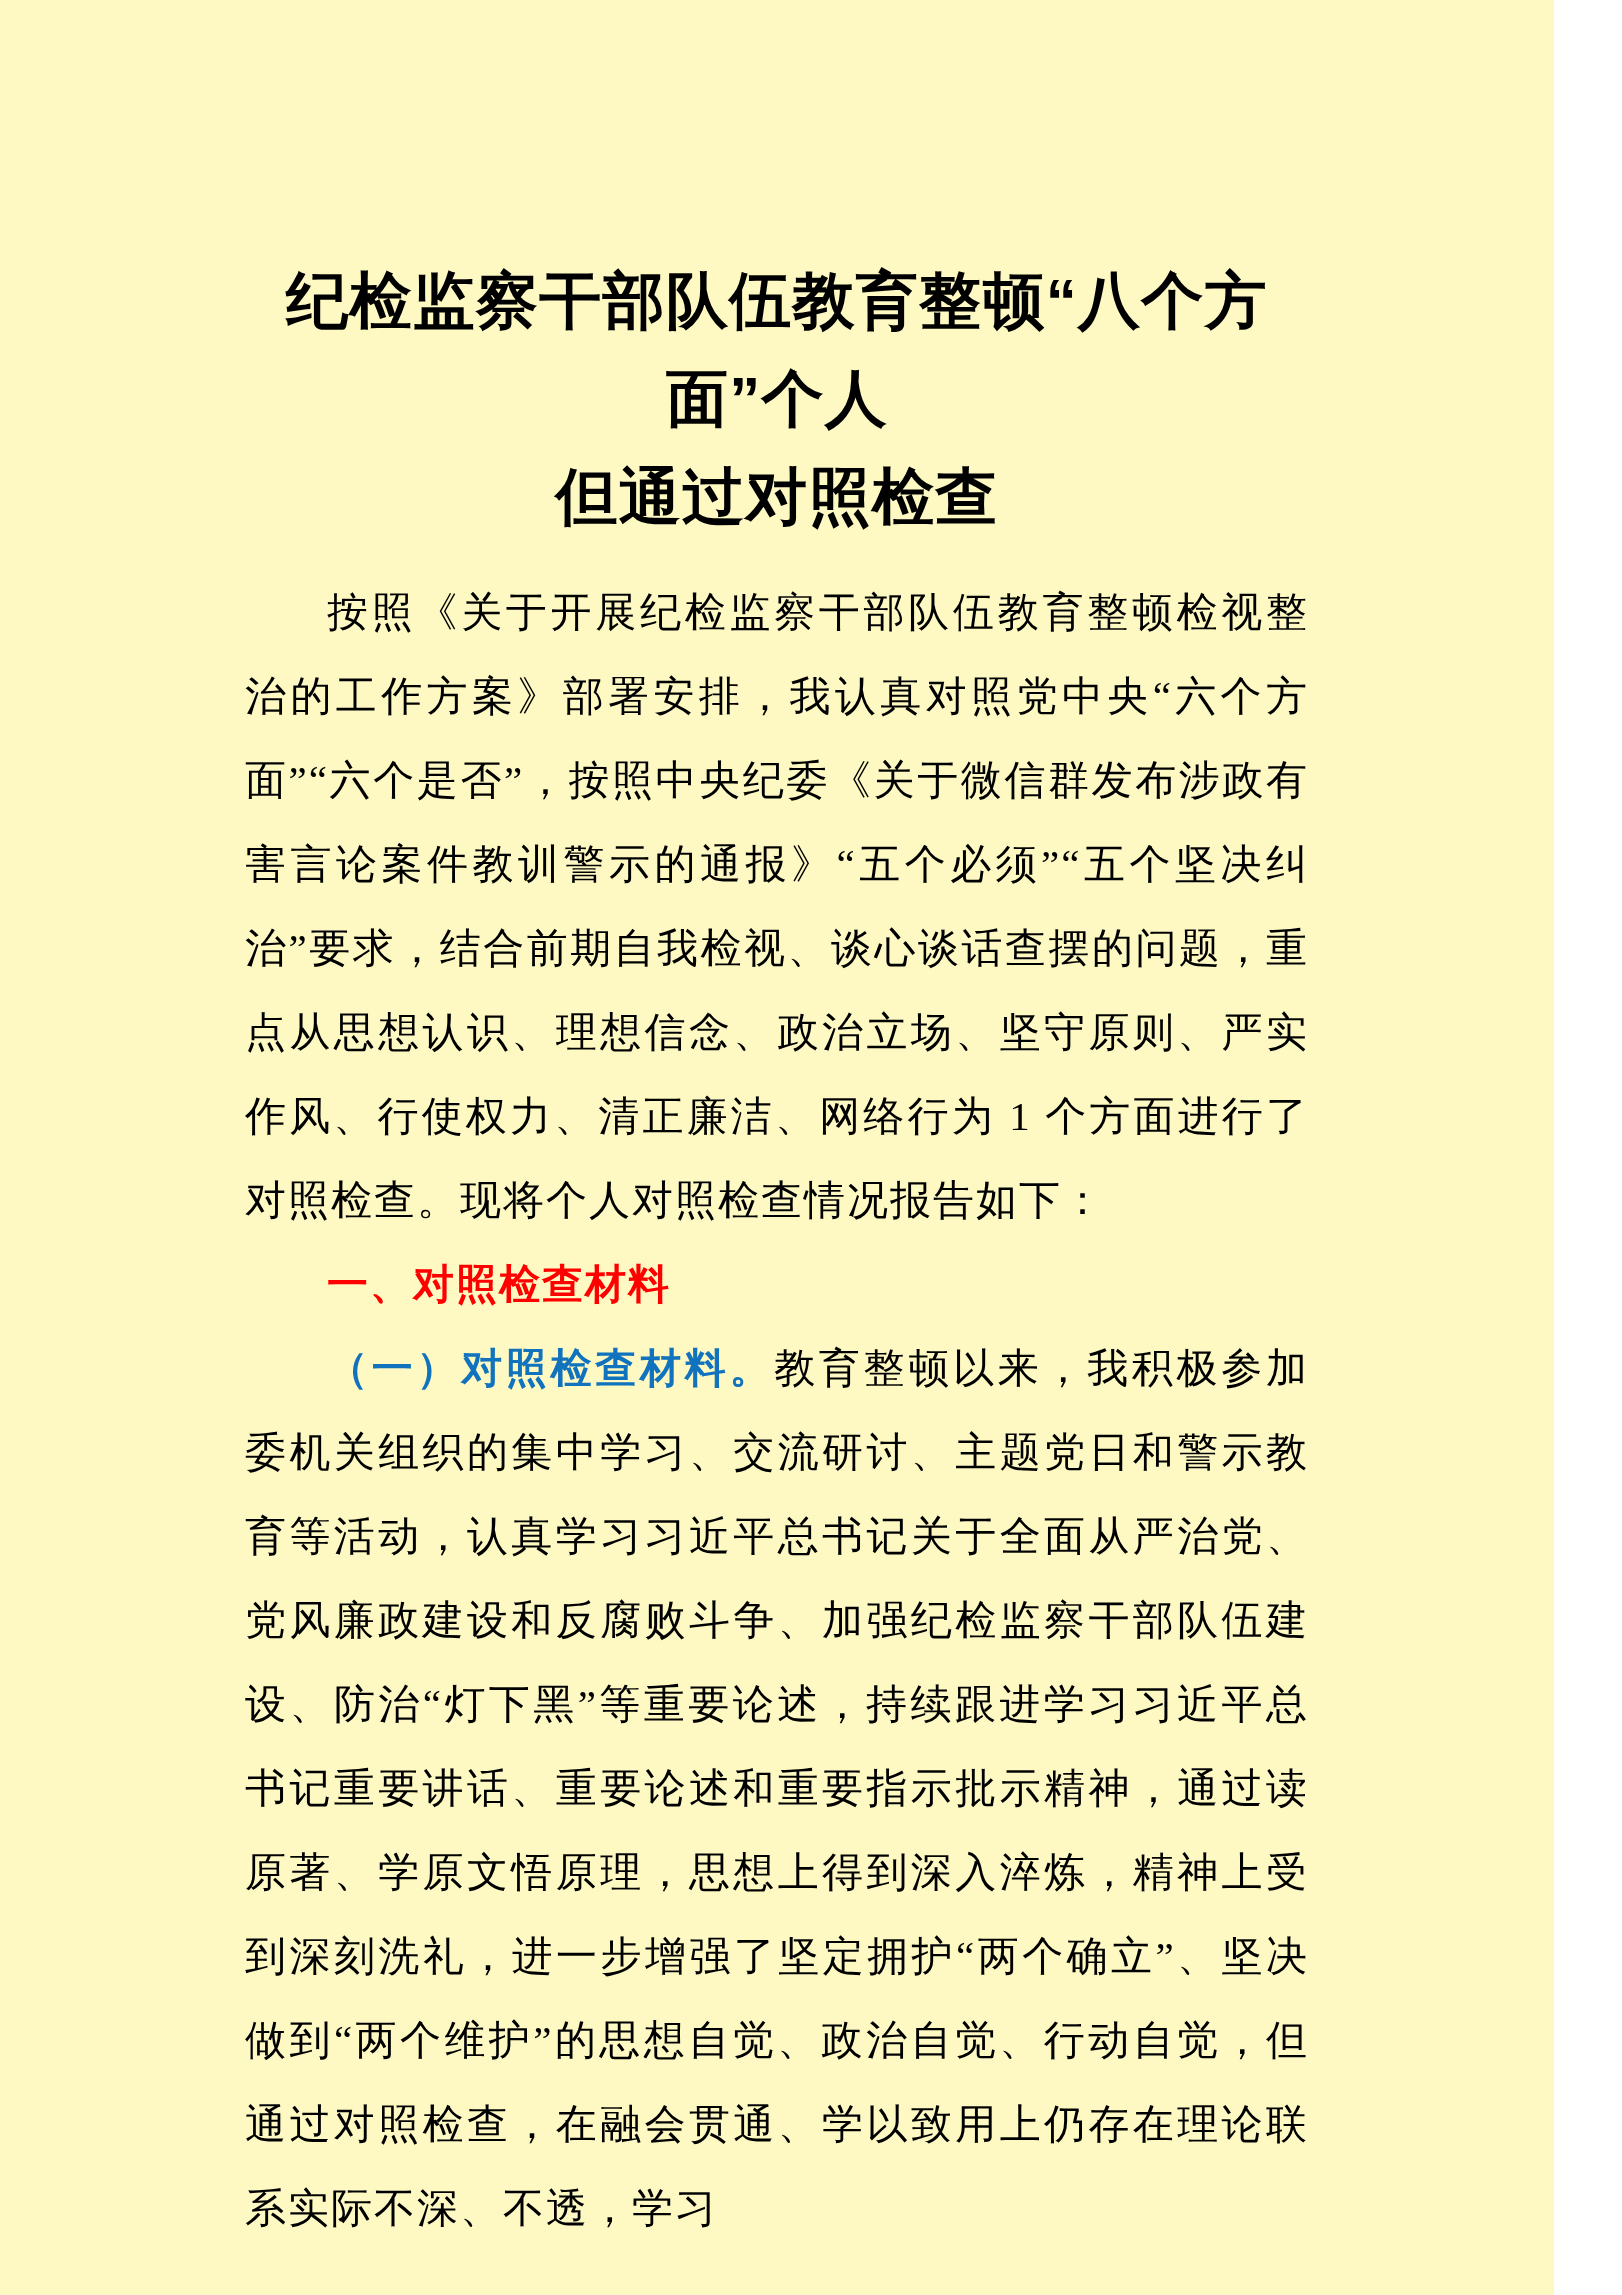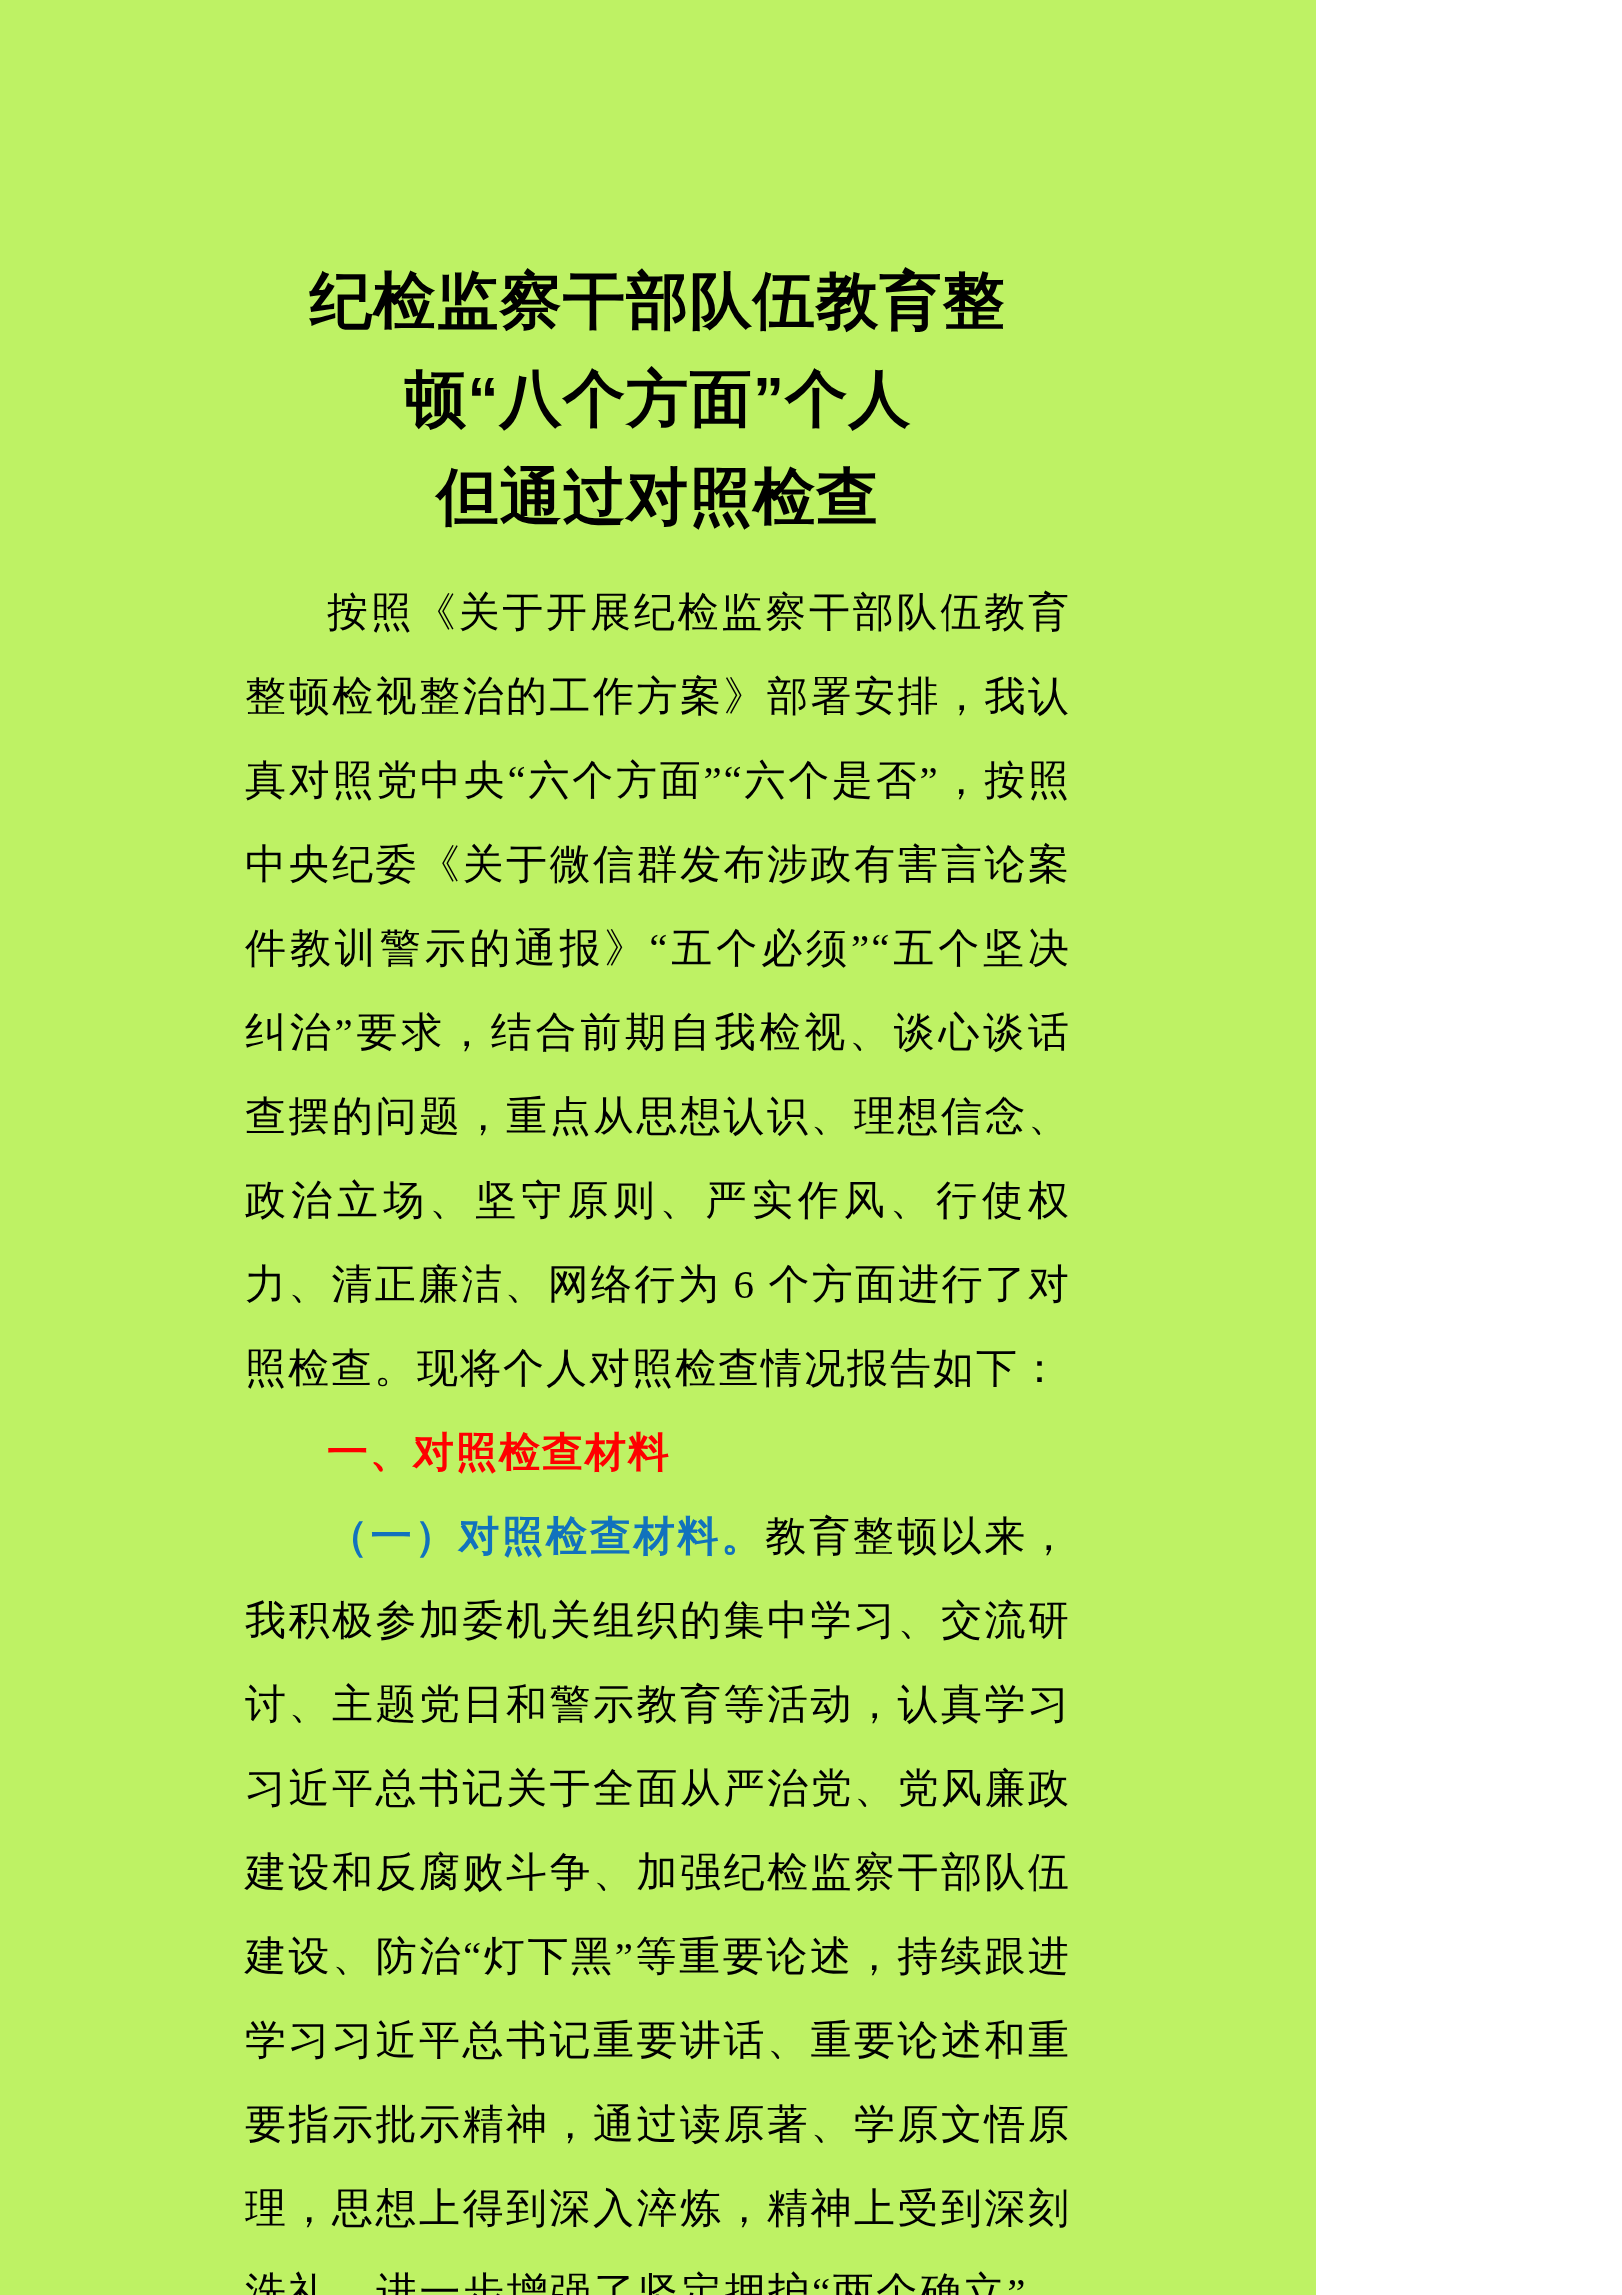--- a/index.html
+++ b/index.html
@@ -2,23 +2,23 @@
 <html style="font-size:10.5px"><head>
 <meta charset="utf-8">
 <style>
   html, body {
     margin: 0;
     padding: 0;
     background: #ffffff;
   }
   .page {
     position: relative;
-    width: 1316px;
+    width: 1554px;
     height: 2295px;
-    background: #bef264;
+    background: #fef9c3;
     box-sizing: border-box;
     padding: 252px 245px 0 245px;
     overflow: hidden;
   }
   .doc-title {
     margin: 0;
     text-align: center;
     font-family: "Liberation Sans", sans-serif;
     font-weight: bold;
     font-size: 62px;
@@ -60,20 +60,20 @@
 </head>
 <body>
 
 <div class="page">
 
   <h1 class="doc-title">
     <span class="tline">纪检监察干部队伍教育整顿“八个方面”个人</span>
     <span class="tline">但通过对照检查</span>
   </h1>
 
-  <p class="body-para">按照《关于开展纪检监察干部队伍教育整顿检视整治的工作方案》部署安排，我认真对照党中央“六个方面”“六个是否”，按照中央纪委《关于微信群发布涉政有害言论案件教训警示的通报》“五个必须”“五个坚决纠治”要求，结合前期自我检视、谈心谈话查摆的问题，重点从思想认识、理想信念、政治立场、坚守原则、严实作风、行使权力、清正廉洁、网络行为 6 个方面进行了对照检查。现将个人对照检查情况报告如下：</p>
+  <p class="body-para">按照《关于开展纪检监察干部队伍教育整顿检视整治的工作方案》部署安排，我认真对照党中央“六个方面”“六个是否”，按照中央纪委《关于微信群发布涉政有害言论案件教训警示的通报》“五个必须”“五个坚决纠治”要求，结合前期自我检视、谈心谈话查摆的问题，重点从思想认识、理想信念、政治立场、坚守原则、严实作风、行使权力、清正廉洁、网络行为 1 个方面进行了对照检查。现将个人对照检查情况报告如下：</p>
 
   <h2 class="section-heading" style="color: rgb(255, 0, 0);">一、对照检查材料</h2>
 
   <p class="body-para item-para"><span class="lead-accent" style="color: rgb(17, 114, 189);">（一）对照检查材料。</span><span>教育整顿以来，我积极参加委机关组织的集中学习、交流研讨、主题党日和警示教育等活动，认真学习习近平总书记关于全面从严治党、党风廉政建设和反腐败斗争、加强纪检监察干部队伍建设、防治“灯下黑”等重要论述，持续跟进学习习近平总书记重要讲话、重要论述和重要指示批示精神，通过读原著、学原文悟原理，思想上得到深入淬炼，精神上受到深刻洗礼，进一步增强了坚定拥护“两个确立”、坚决做到“两个维护”的思想自觉、政治自觉、行动自觉，但通过对照检查，在融会贯通、学以致用上仍存在理论联系实际不深、不透，学习</span></p>
 
 </div>
 
 
 </body></html>

